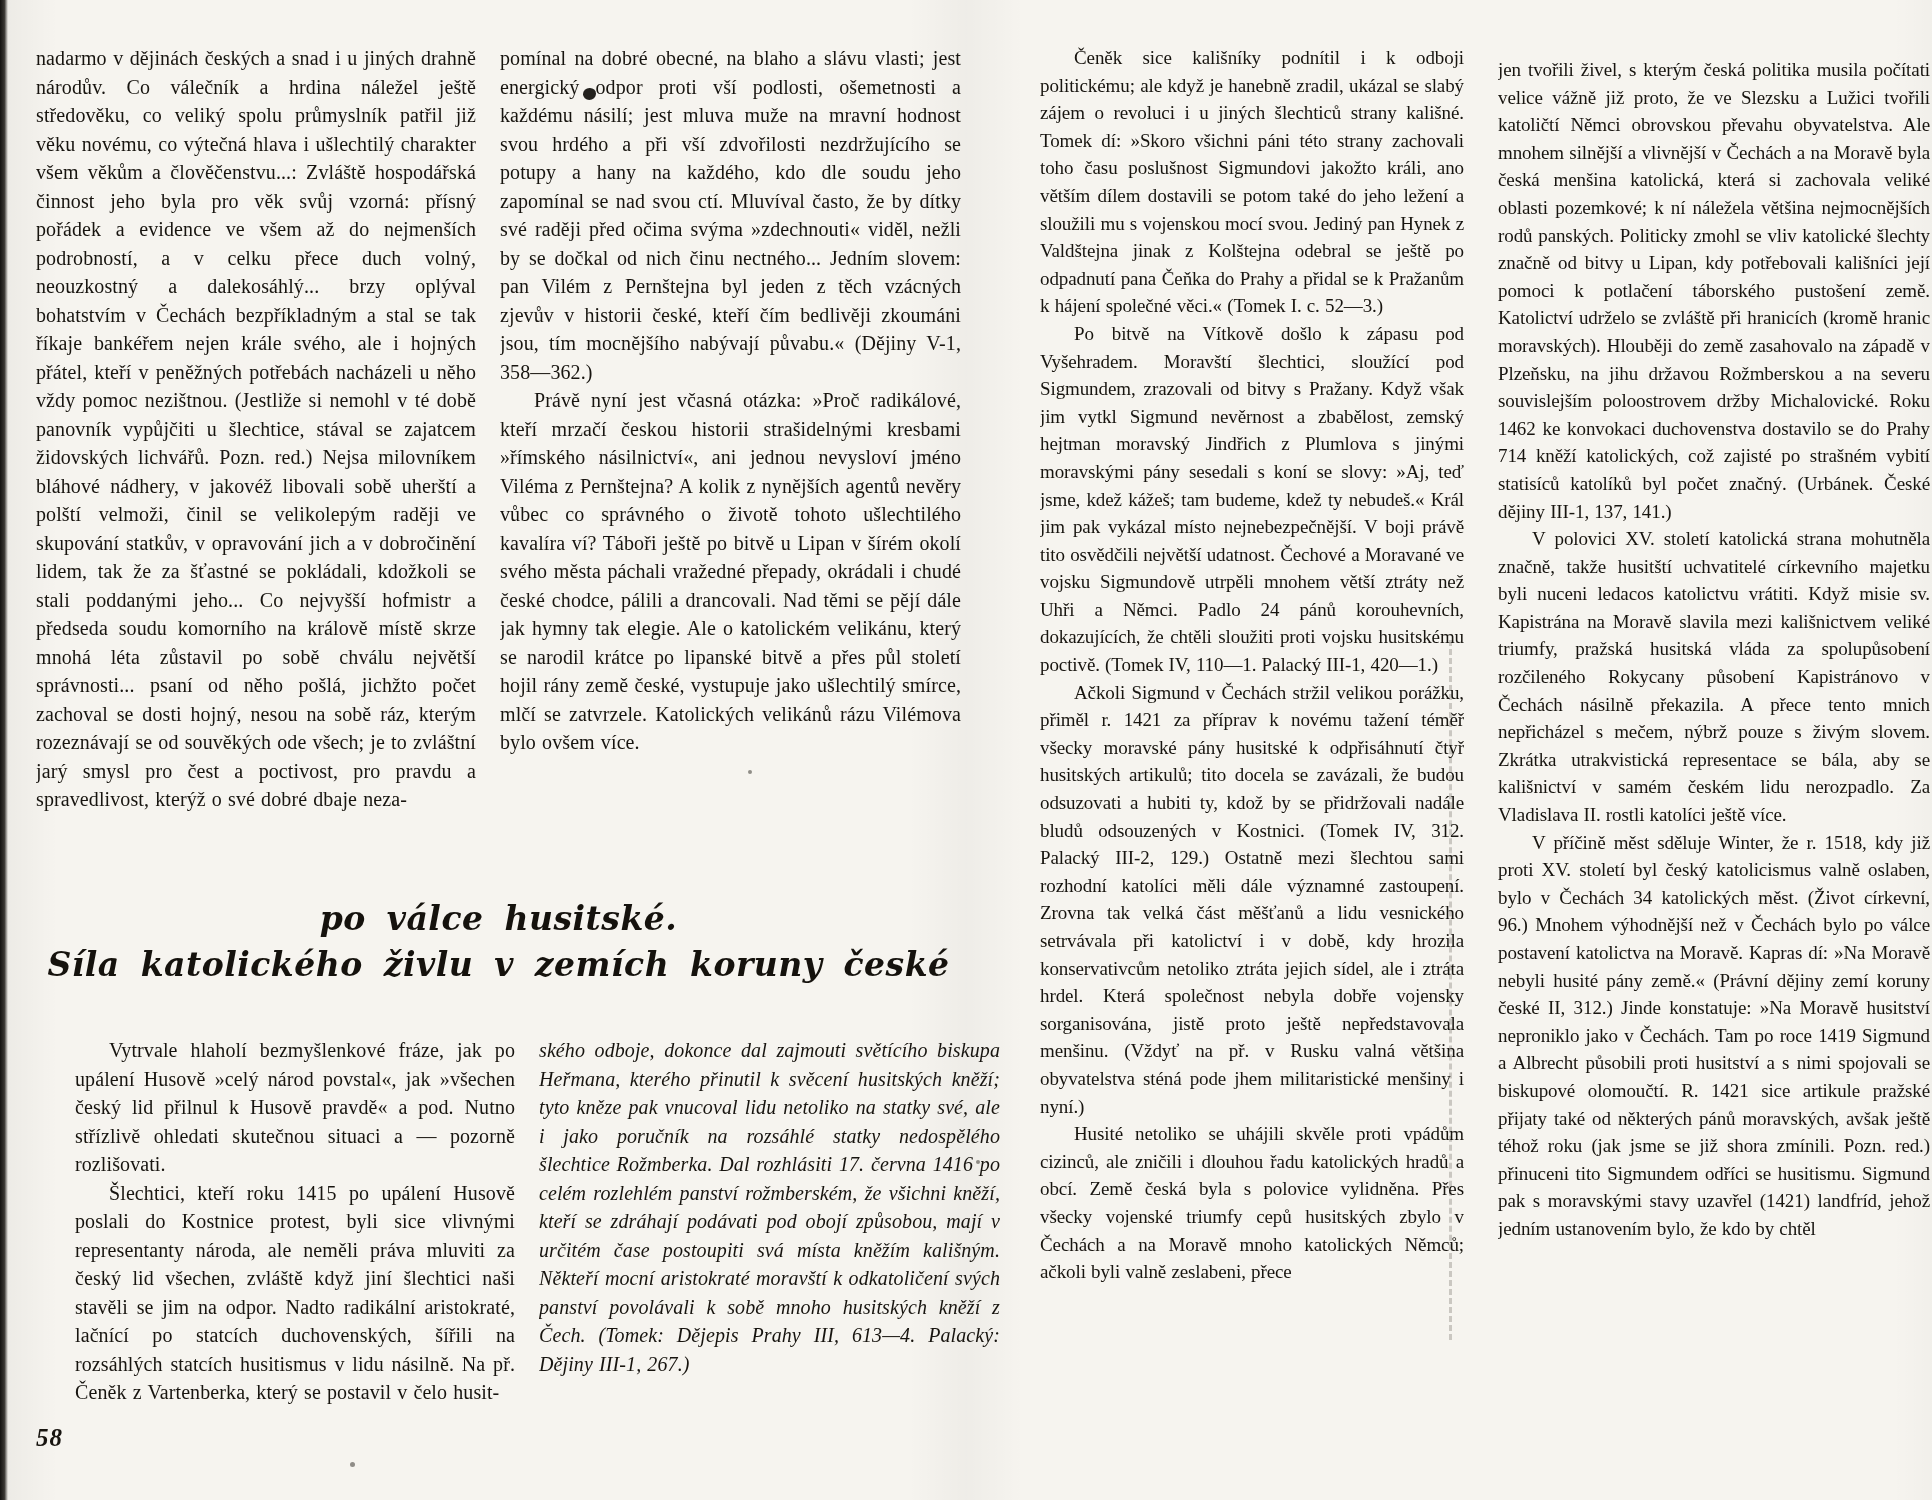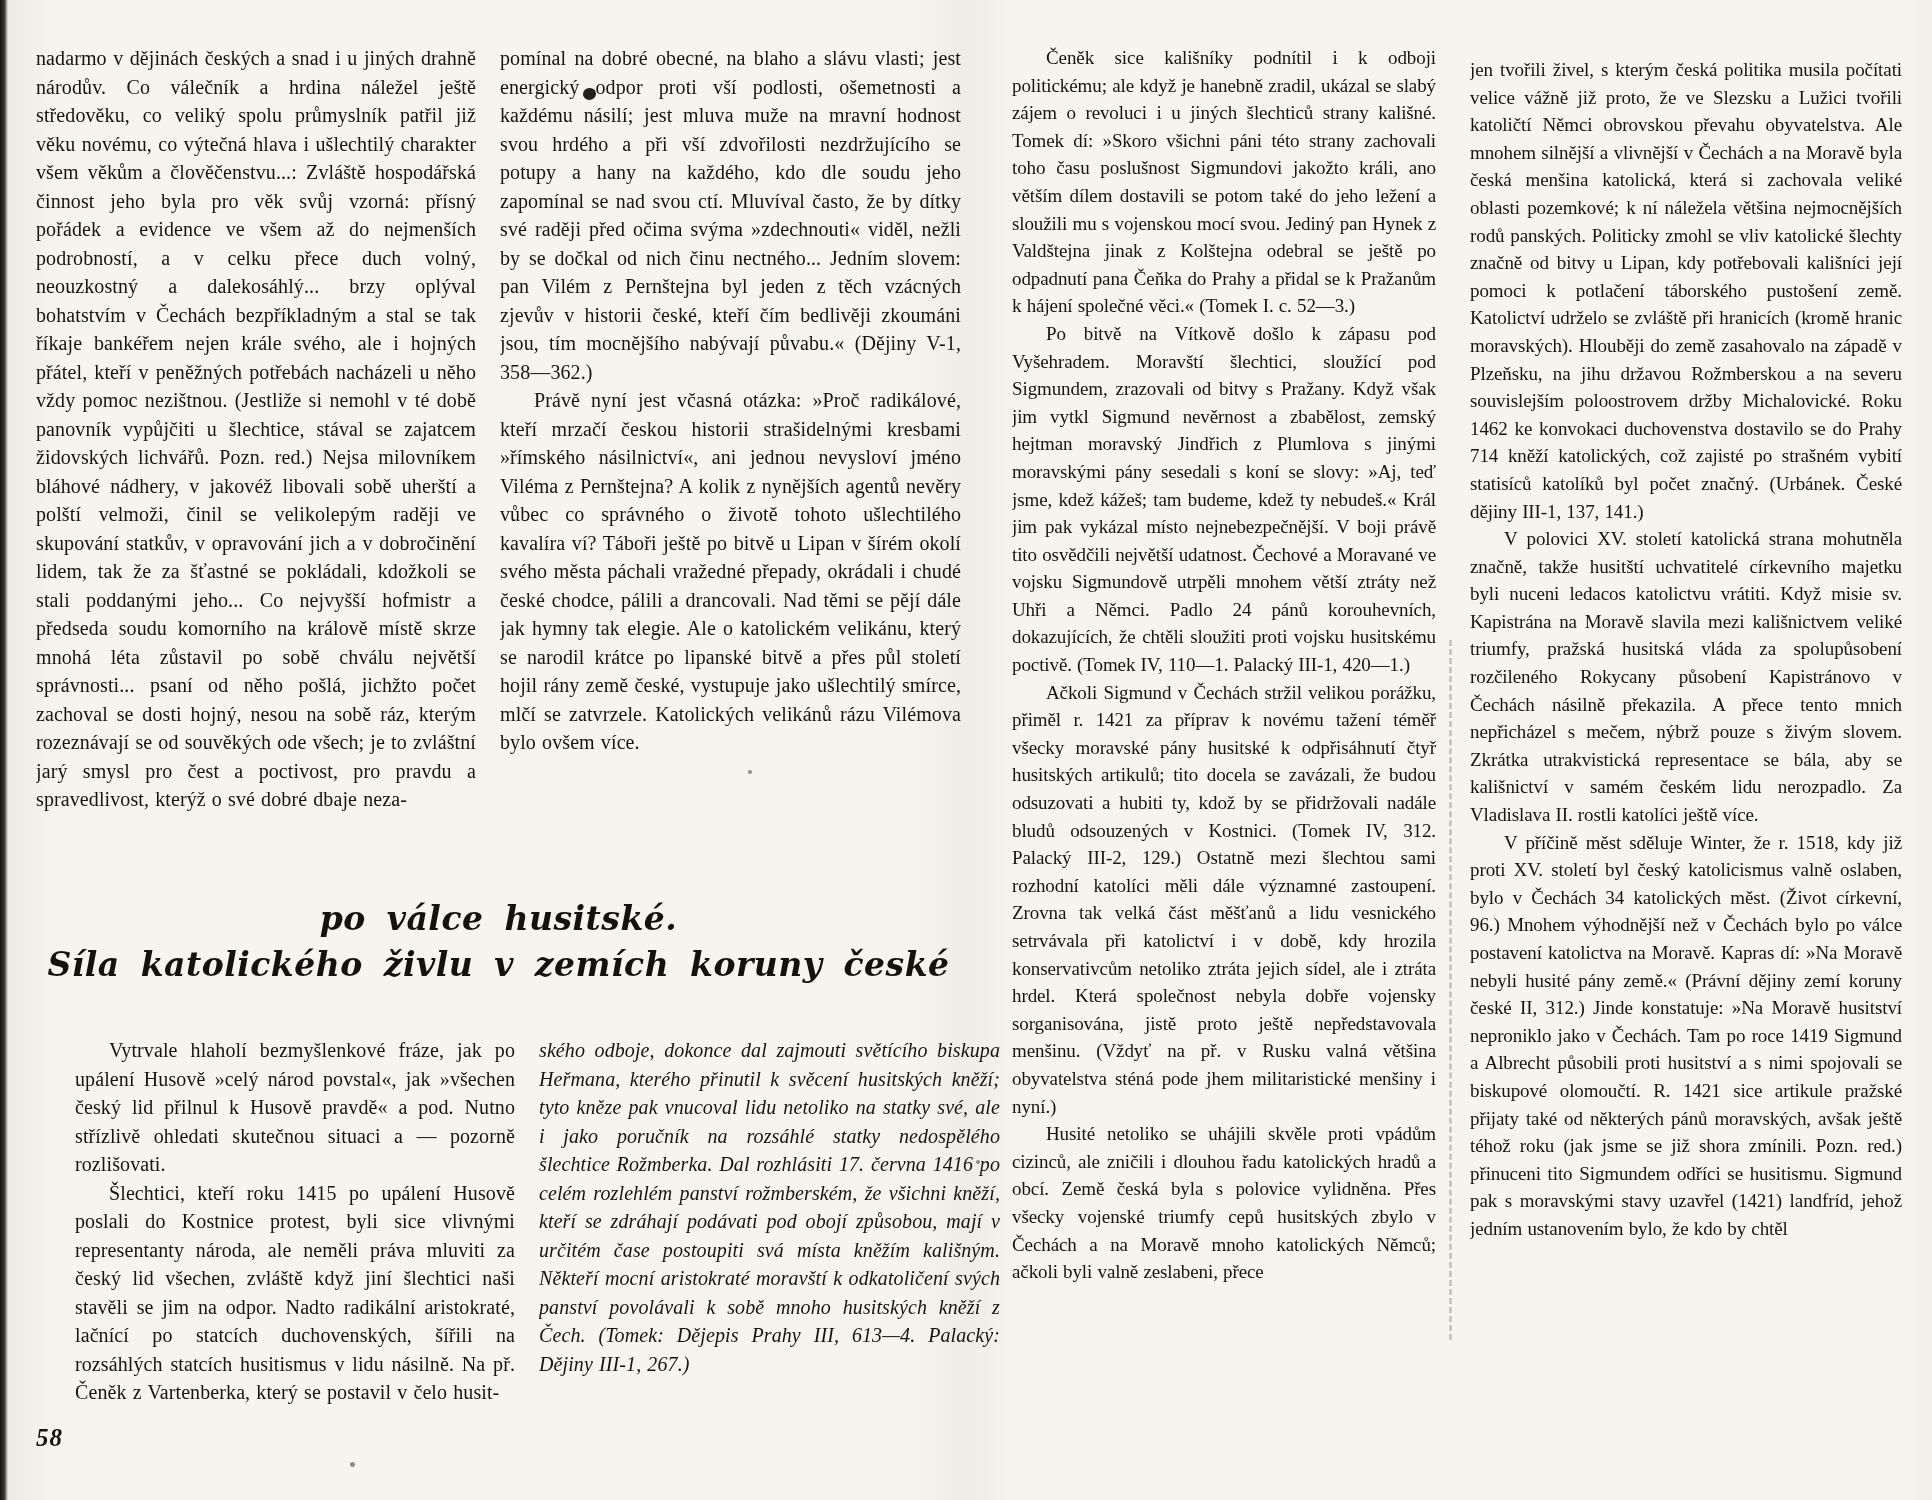--- a/index.html
+++ b/index.html
@@ -12,21 +12,21 @@
     overflow:hidden;
     font-family:"Liberation Serif","DejaVu Serif",serif;
     color:#17140f;
   }
   .scan-edge{
     position:absolute;left:0;top:0;width:8px;height:1500px;
     background:linear-gradient(90deg,#141210 0%,#3a3733 55%,rgba(58,55,51,0) 100%);
   }
   .page{position:absolute;top:0;height:1500px;}
   .page-left{left:36px;width:925px;}
-  .page-right{left:1012px;width:892px;}
+  .page-right{left:1040px;width:892px;}
 
   .block{position:absolute;left:0;display:flex;}
   .top-block{top:44px;gap:24px;}
   .bottom-block{top:1036px;gap:24px;}
   .full-block{top:44px;gap:34px;}
 
   .col{overflow:hidden;}
   .col p{
     margin:0;
     text-align:justify;

